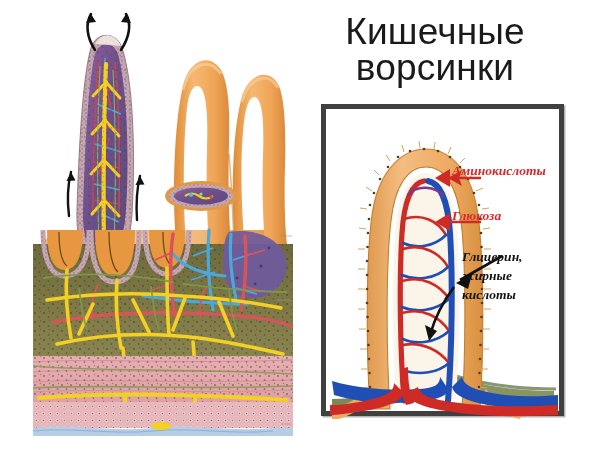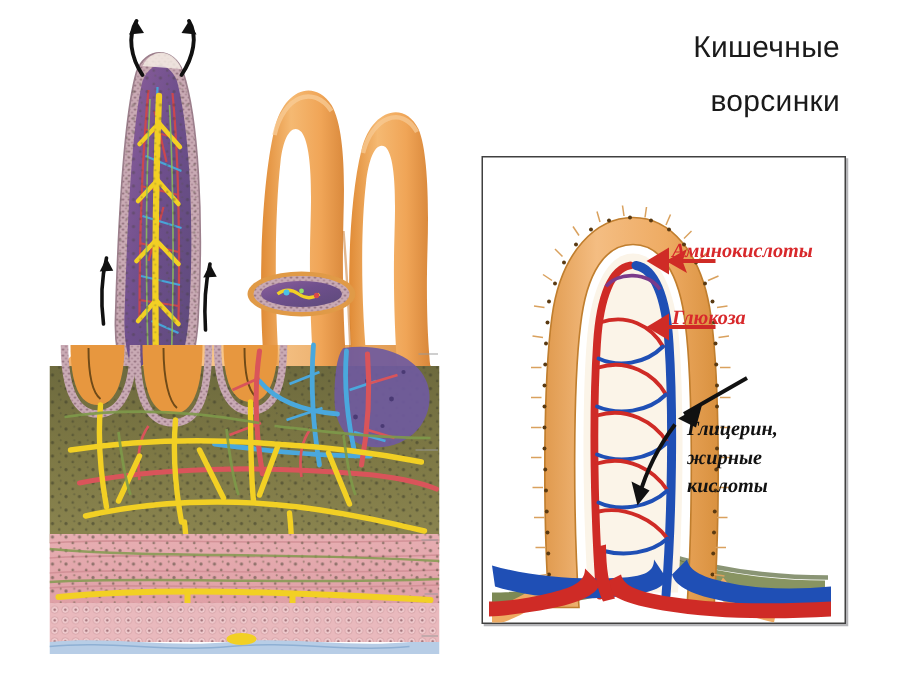--- a/index.html
+++ b/index.html
@@ -16,24 +16,24 @@
     font-family: "Liberation Sans", sans-serif;
     -webkit-font-smoothing: antialiased;
   }
 
   
   #slide-title {
     position: absolute;
     left: 310px;
     top: 14px;
     width: 250px;
-    text-align: right;
+    text-align: center;
     color: #1a1a1a;
     font-family: "Liberation Sans", sans-serif;
-    font-size: 20px;
+    font-size: 37px;
     font-weight: 400;
     line-height: 36px;
     letter-spacing: 0.2px;
     white-space: pre-line;
   }
 
   
   #left-illustration {
     position: absolute;
     left: 33px;
@@ -44,21 +44,21 @@
   #left-illustration svg { display: block; }
 
   
   #right-diagram {
     position: absolute;
     left: 321px;
     top: 104px;
     width: 243px;
     height: 312px;
     background: #ffffff;
-    border: 1px solid #404040;
+    border: 5px solid #404040;
     box-shadow: 1.5px 1.5px 0 rgba(120,120,126,0.55);
     box-sizing: border-box;
   }
   #right-diagram svg { display: block; }
 
   .lbl {
     position: absolute;
     font-family: "Liberation Serif", "DejaVu Serif", serif;
     font-style: italic;
     font-weight: 700;
@@ -78,21 +78,20 @@
     color: #d8282b;
     line-height: 15px;
     text-align: center;
   }
   #label-glycerin {
     left: 136px;
     top: 138px;
     font-size: 13.5px;
     color: #121212;
     line-height: 19px;
-    margin-top: 33px;
   }
 </style>
 </head>
 <body>
 
 <div id="slide-title">Кишечные
 ворсинки</div>
 
 <div id="left-illustration">
   <svg width="260" height="432" viewBox="0 0 260 432" xmlns="http://www.w3.org/2000/svg">

